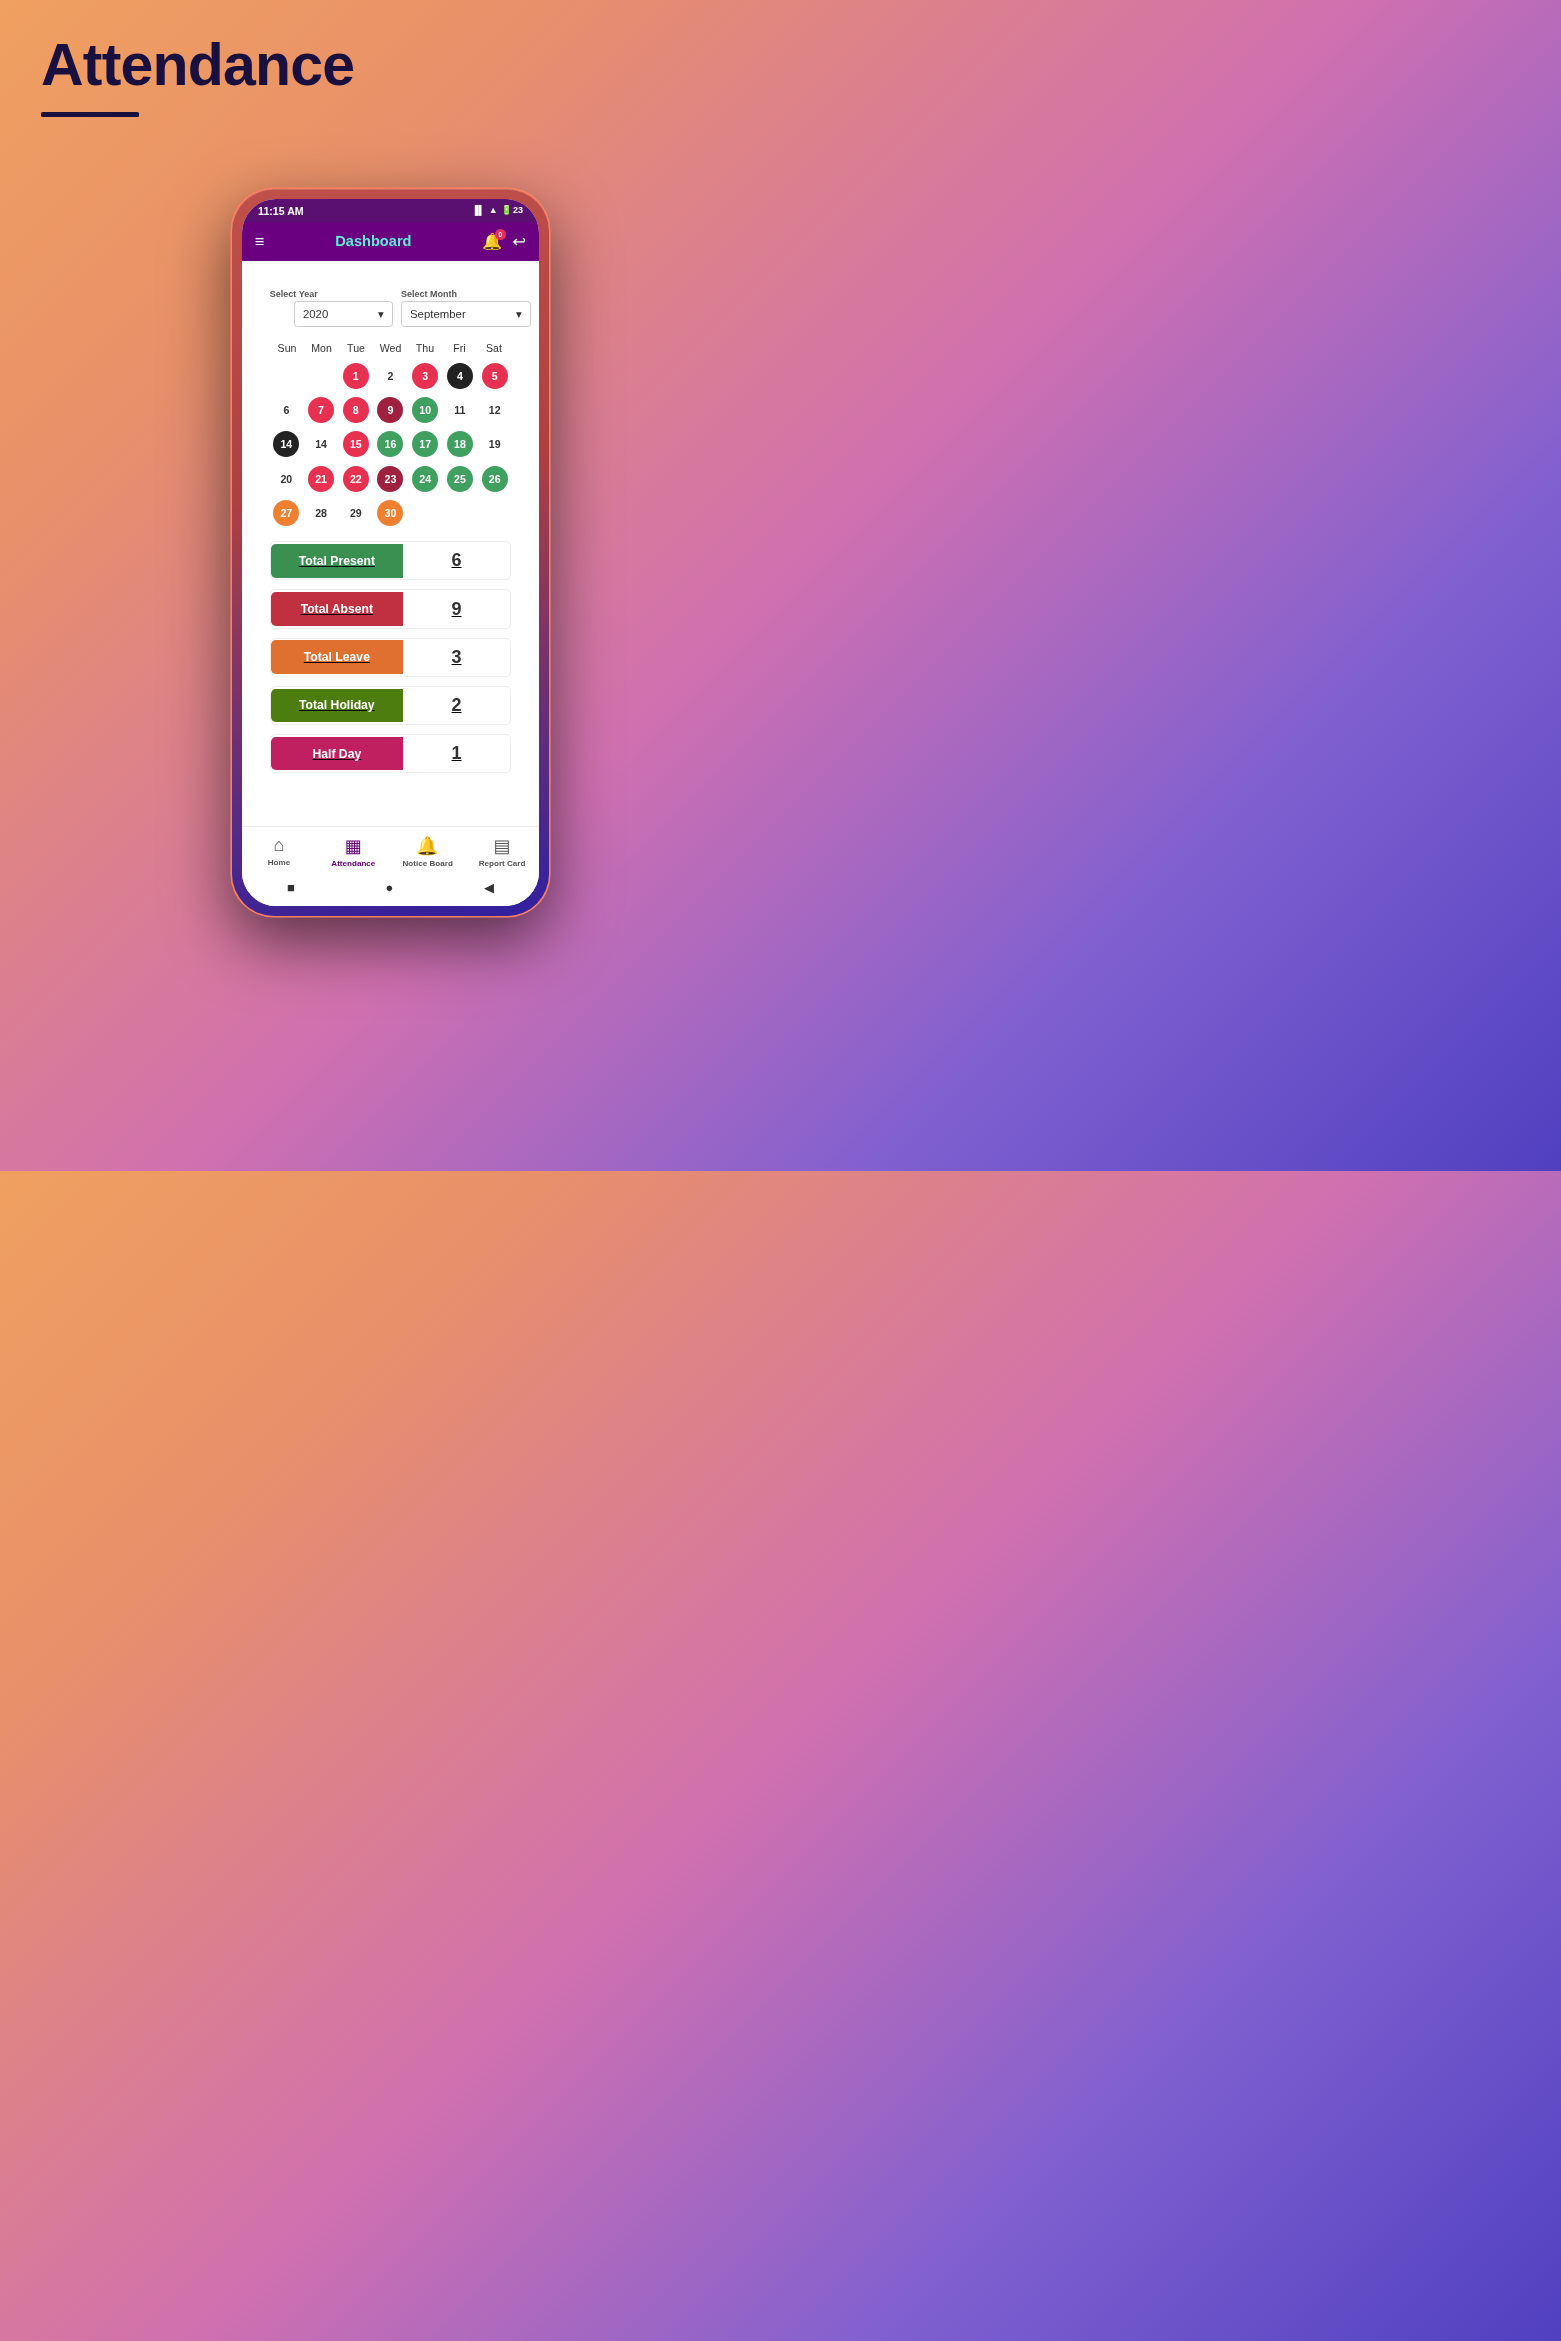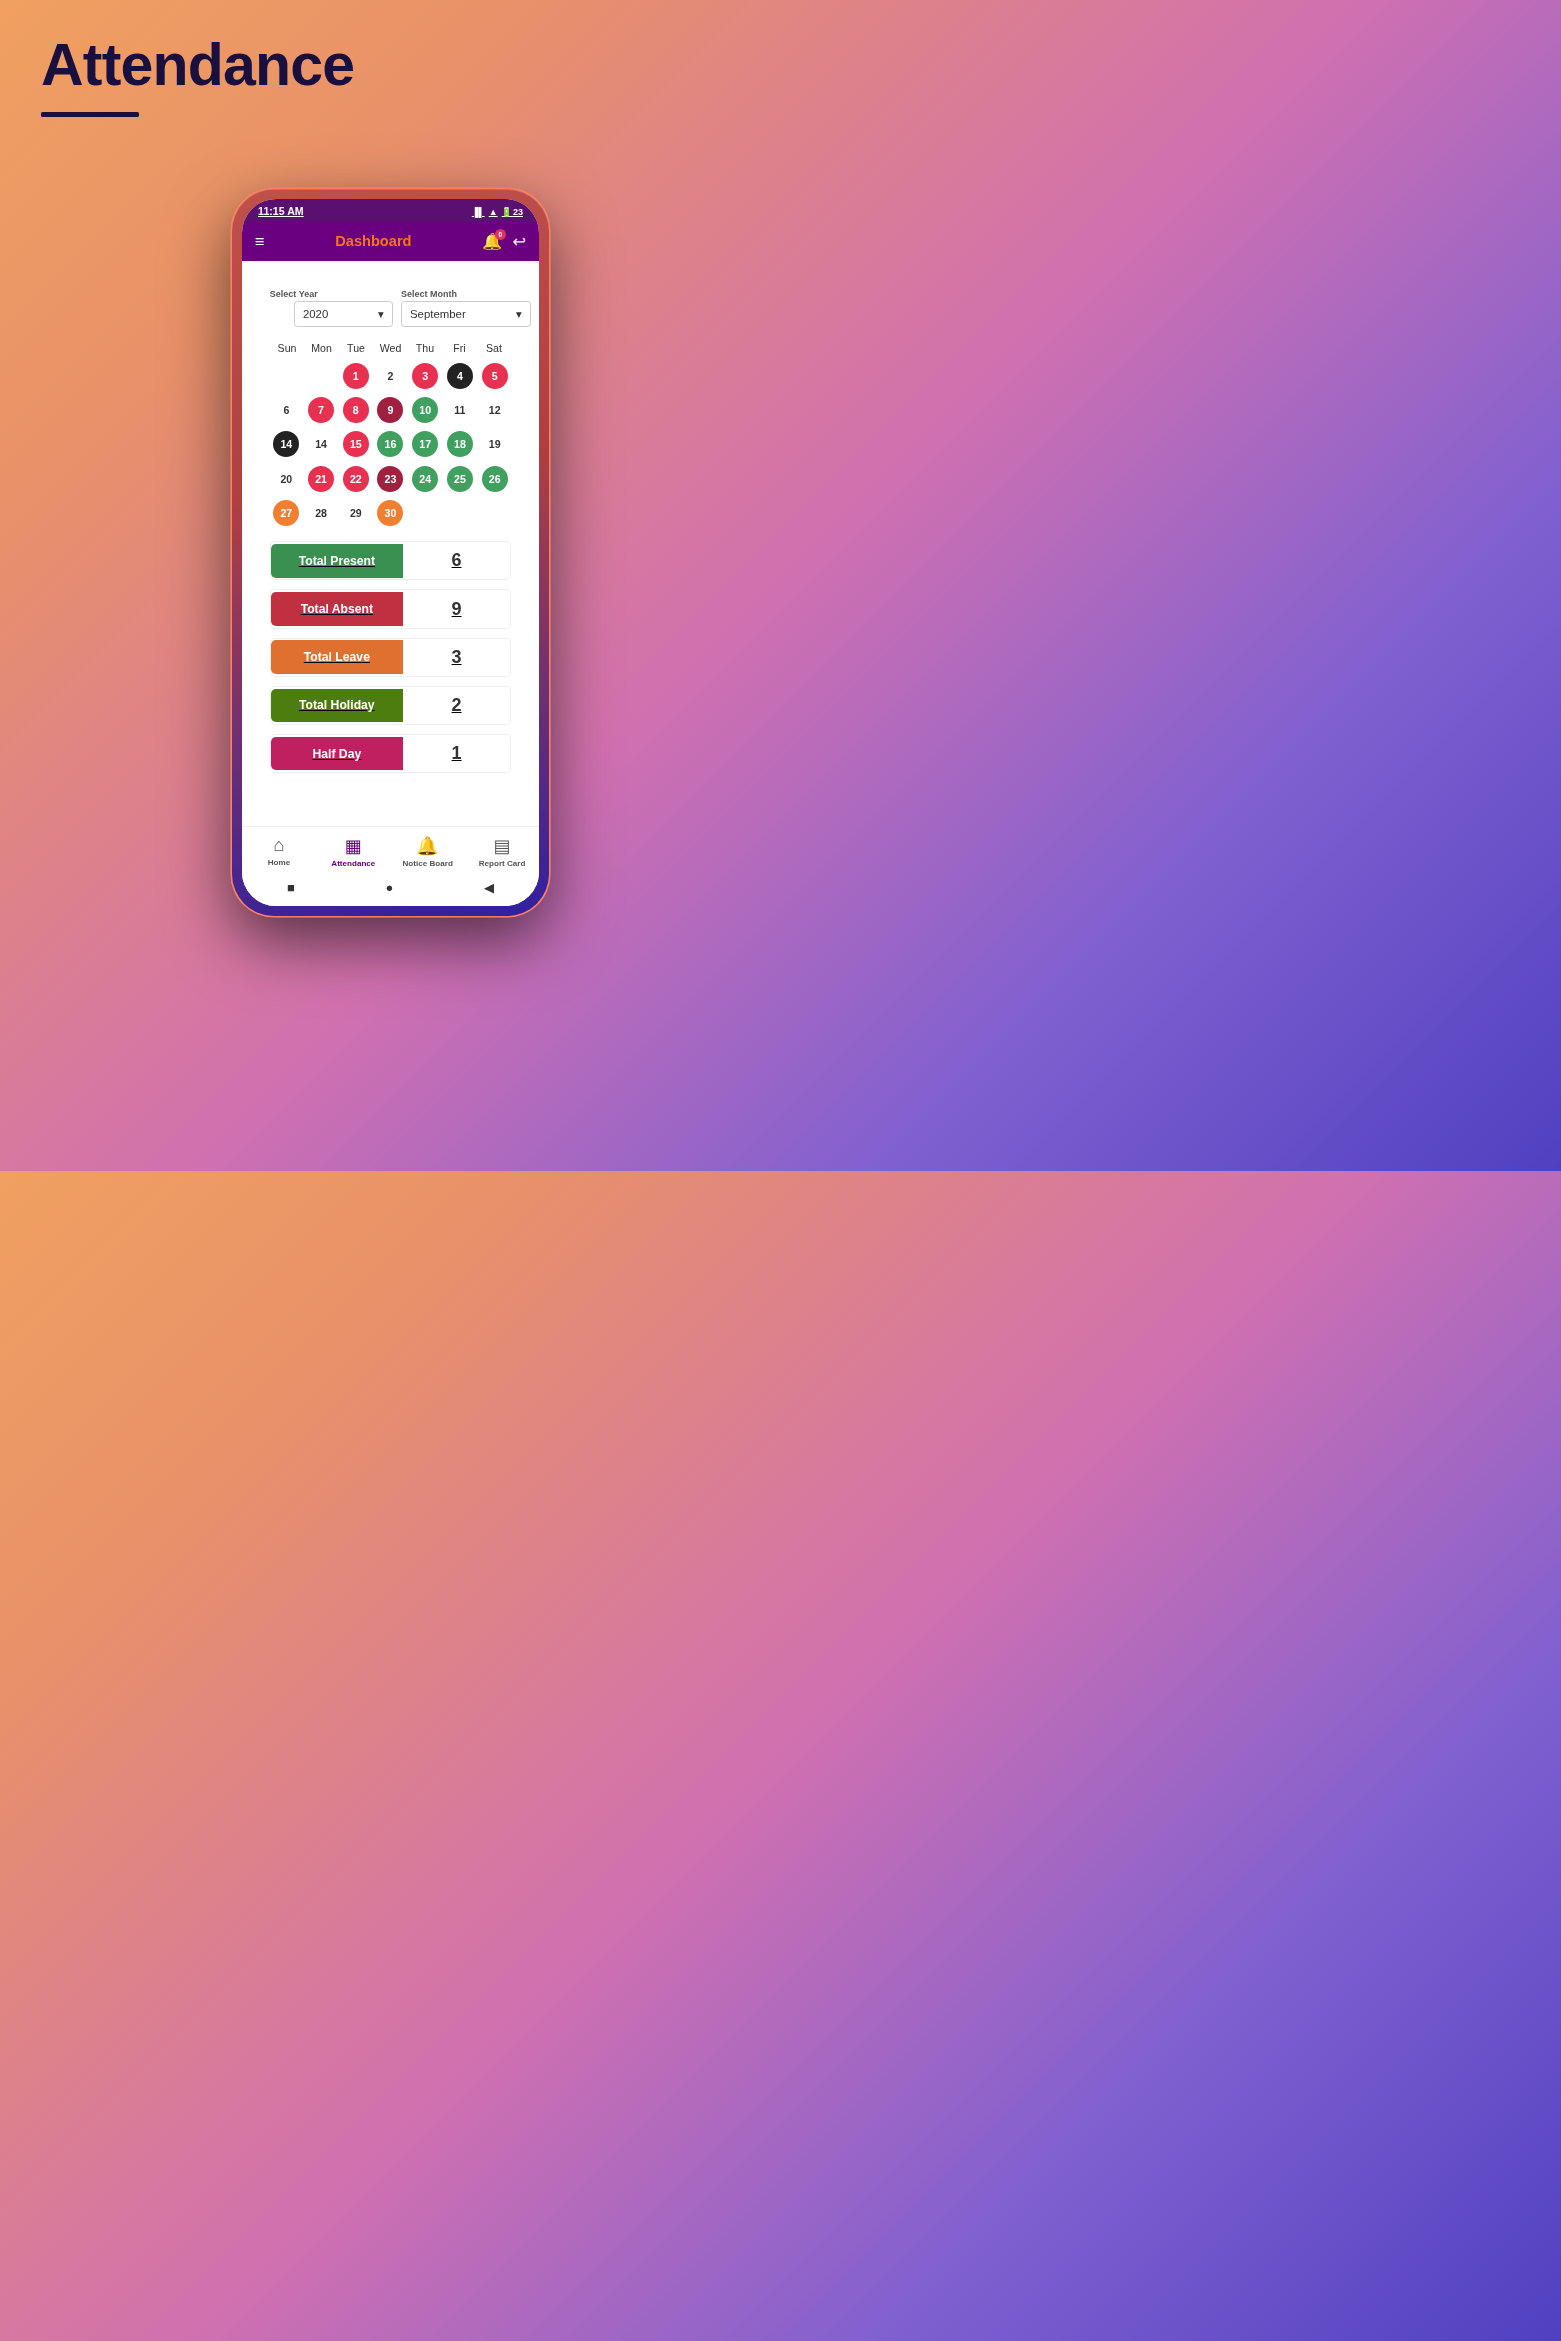--- a/index.html
+++ b/index.html
@@ -66,26 +66,25 @@
       border-radius: 34px;
       overflow: hidden;
       position: relative;
     }
 
     
     .status-bar {
       background: #5a1070;
       display: flex;
       justify-content: space-between;
-      align-items: flex-end;
+      align-items: flex-start;
       padding: 6.5px 16.3px 4.9px 16.3px;
       color: white;
       font-size: 10.6px;
       font-weight: 600;
-      text-decoration: underline;
     }
 
     .status-time {
       font-size: 10.6px;
       font-weight: 700;
     }
 
     .status-icons {
       display: flex;
       gap: 4.1px;
@@ -96,21 +95,21 @@
     
     .nav-bar {
       background: #6a0080;
       display: flex;
       align-items: center;
       justify-content: space-between;
       padding: 9.8px 13px;
     }
 
     .nav-title {
-      color: #f97316;
+      color: #5eead4;
       font-size: 14.6px;
       font-weight: 700;
     }
 
     .nav-icons {
       display: flex;
       gap: 9.8px;
       align-items: center;
     }
 

